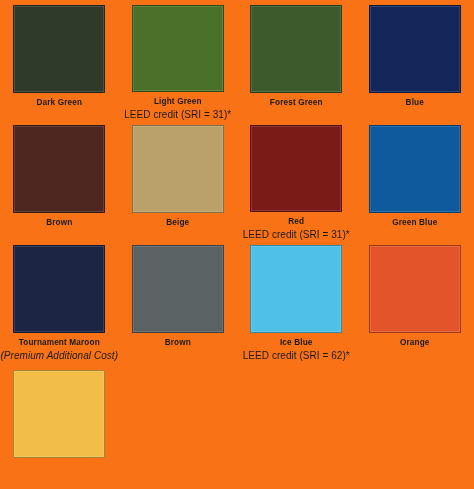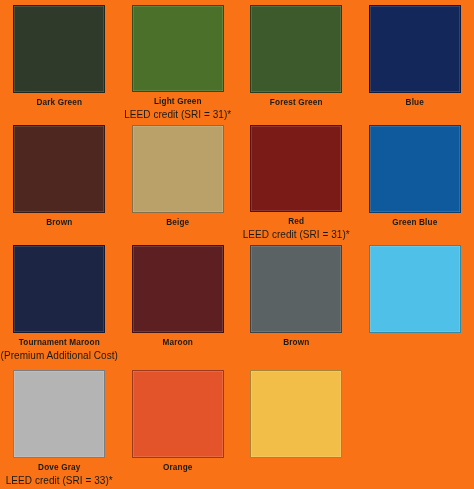--- a/index.html
+++ b/index.html
@@ -59,20 +59,21 @@
   }
   .swatch-note {
     display: block;
     font-size: 10px;
     font-weight: normal;
     color: #1a1a1a;
     margin-top: 3px;
     letter-spacing: 0.05px;
   }
   .swatch-note.italic {
+    font-style: italic;
   }
   .swatch-note:empty {
     display: none;
   }
 </style>
 </head>
 <body style="background: rgb(255, 255, 255);">
 
 <div id="color-chart">
   <div class="chart-grid">
@@ -127,39 +128,30 @@
         </div>
       </div>
       <div class="swatch-cell">
         <div class="swatch-chip" style="background-color: rgb(29, 37, 69);"></div>
         <div class="swatch-labels">
           <span class="swatch-name">Tournament Maroon</span>
           <span class="swatch-note italic">(Premium Additional Cost)</span>
         </div>
       </div>
       <div class="swatch-cell">
-        <div class="swatch-chip" style="background-color: rgb(94, 31, 34);"></div>
-        <div class="swatch-labels">
-          <span class="swatch-name">Maroon</span>
-        </div>
-      </div>
-      <div class="swatch-cell">
         <div class="swatch-chip" style="background-color: rgb(90, 98, 99);"></div>
         <div class="swatch-labels">
           <span class="swatch-name">Brown</span>
         </div>
       </div>
       <div class="swatch-cell">
         <div class="swatch-chip" style="background-color: rgb(79, 192, 232);"></div>
-      </div>
-      <div class="swatch-cell">
-        <div class="swatch-chip" style="background-color: rgb(180, 180, 180);"></div>
         <div class="swatch-labels">
-          <span class="swatch-name">Dove Gray</span>
-          <span class="swatch-note">LEED credit (SRI = 33)*</span>
+          <span class="swatch-name">Ice Blue</span>
+          <span class="swatch-note">LEED credit (SRI = 62)*</span>
         </div>
       </div>
       <div class="swatch-cell">
         <div class="swatch-chip" style="background-color: rgb(227, 84, 42);"></div>
         <div class="swatch-labels">
           <span class="swatch-name">Orange</span>
         </div>
       </div>
       <div class="swatch-cell">
         <div class="swatch-chip" style="background-color: rgb(243, 190, 72);"></div>

